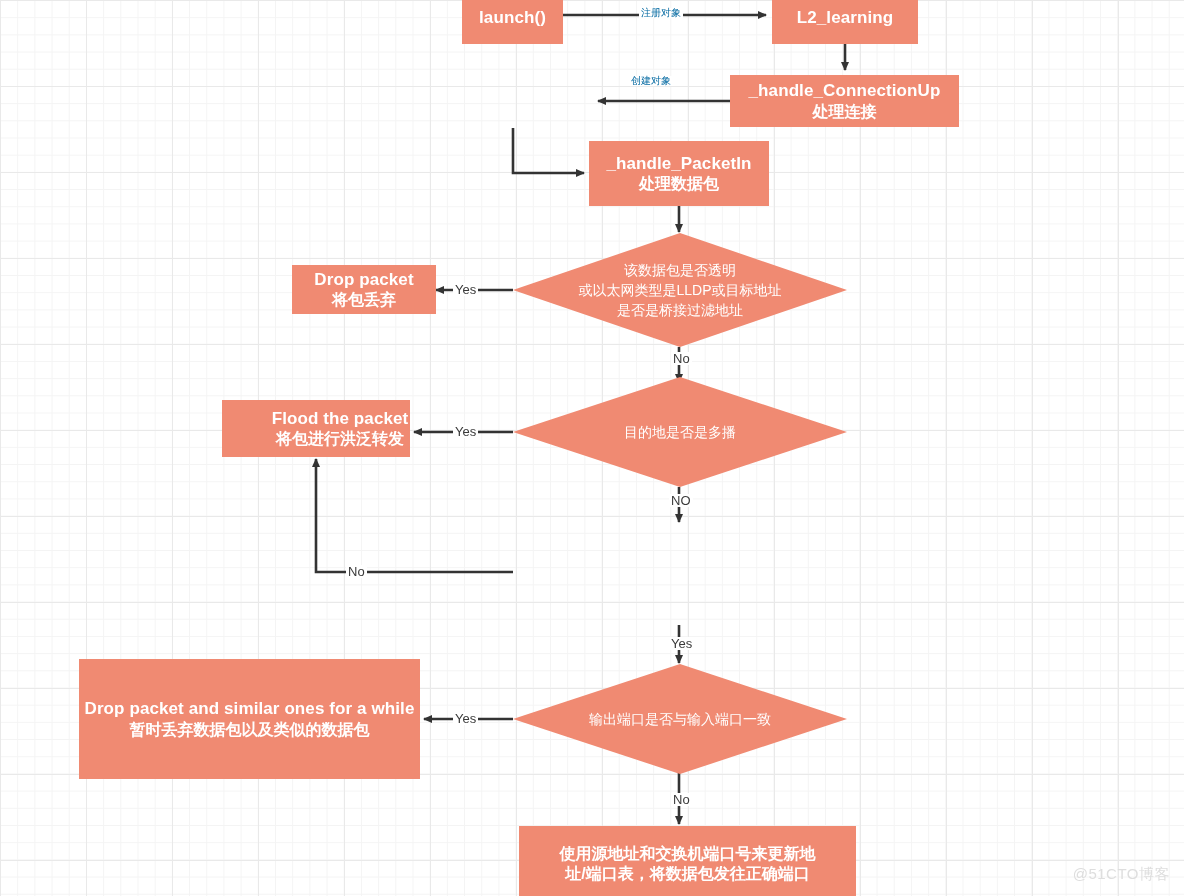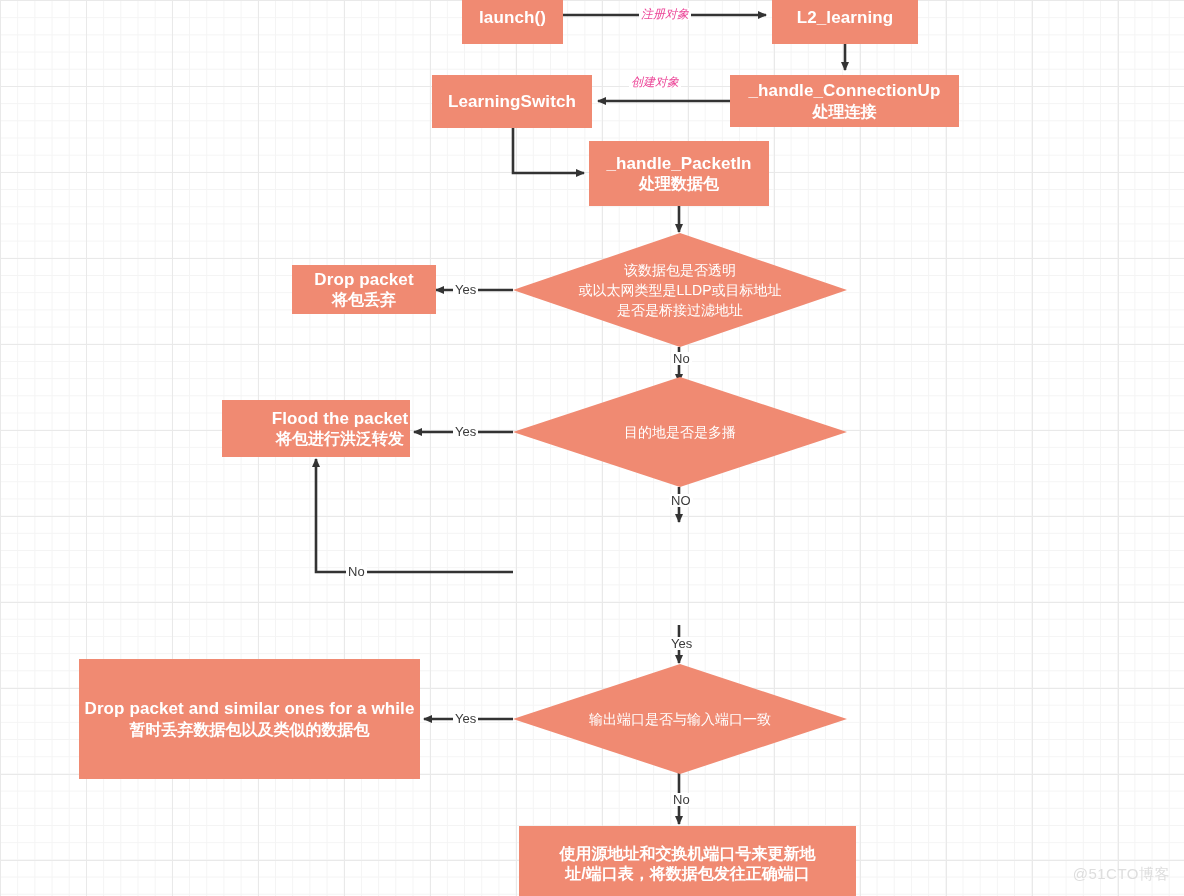--- a/index.html
+++ b/index.html
@@ -75,23 +75,22 @@
   .edge-label {
     position: absolute;
     font-size: 13px;
     color: #3a3a3a;
     background: #ffffff;
     padding: 0 2px;
     line-height: 1;
     white-space: nowrap;
   }
   .edge-label.cn {
-    font-size: 12px;
-    color: #ec4899;
-    font-style: italic;
+    font-size: 10px;
+    color: #0369a1;
   }
   .watermark {
     position: absolute;
     right: 14px;
     bottom: 12px;
     font-size: 15px;
     color: #dedede;
     letter-spacing: 0.5px;
     white-space: nowrap;
   }
@@ -143,23 +142,20 @@
 
   <div class="node box" style="left:772px; top:-8px; width:146px; height:52px;">
     <span class="l-en">L2_learning</span>
   </div>
 
   <div class="node box" style="left:730px; top:75px; width:229px; height:52px;">
     <span class="l-en">_handle_ConnectionUp</span>
     <span class="l-cn">处理连接</span>
   </div>
 
-  <div class="node box" style="left:432px; top:75px; width:160px; height:53px;">
-    <span class="l-en">LearningSwitch</span>
-  </div>
 
   <div class="node box" style="left:589px; top:141px; width:180px; height:65px;">
     <span class="l-en">_handle_PacketIn</span>
     <span class="l-cn">处理数据包</span>
   </div>
 
   <div class="node diamond" style="left:513px; top:233px; width:334px; height:114px;">
     <div class="dia-shape"></div>
     <div class="dia-text">
       <div>该数据包是否透明</div>

